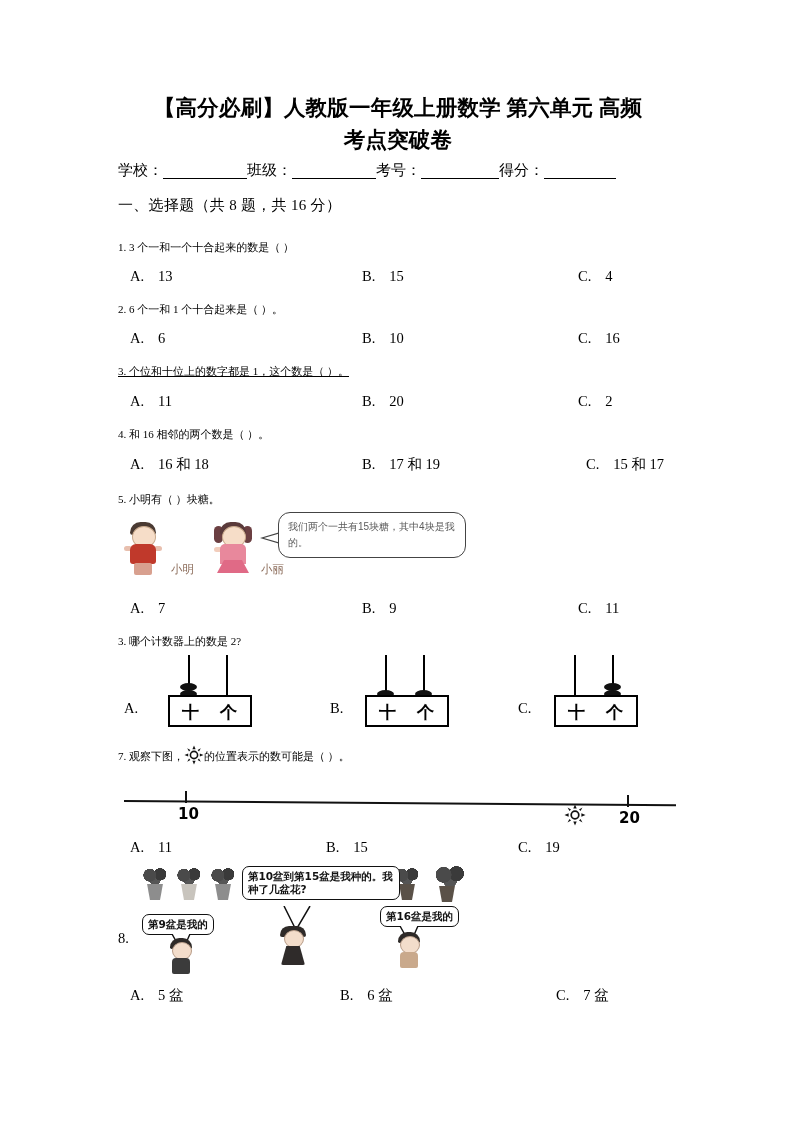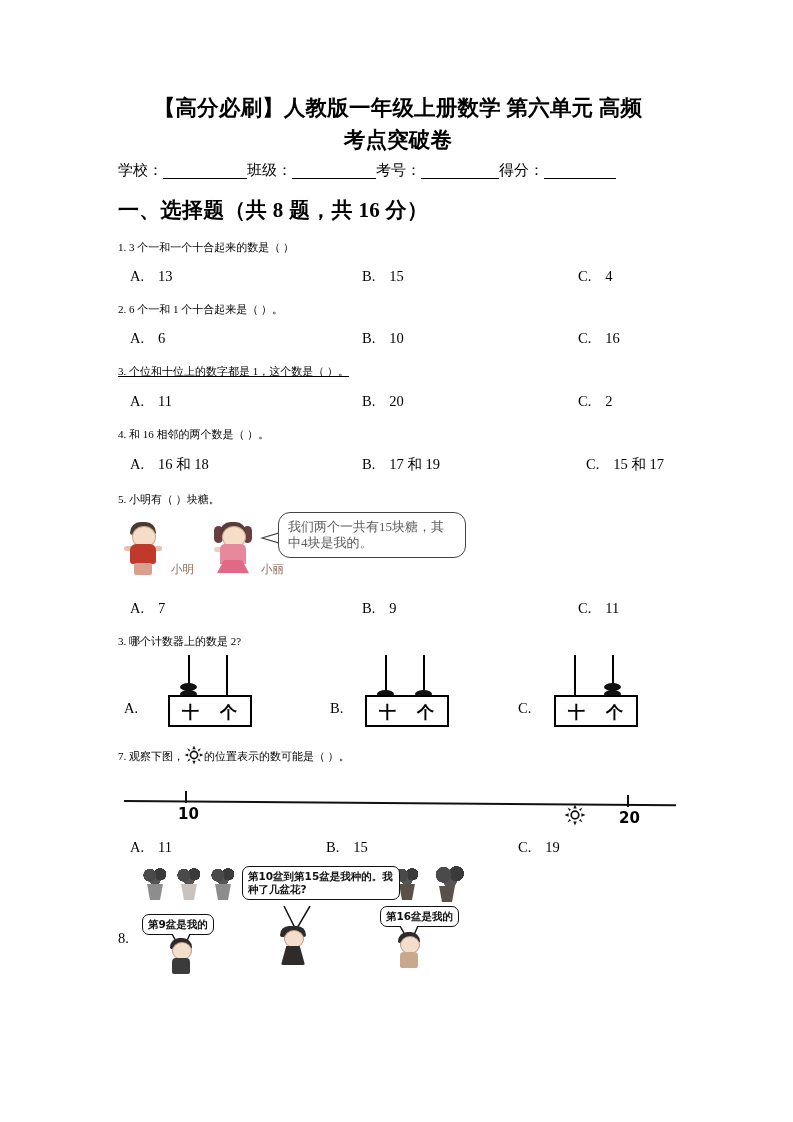--- a/index.html
+++ b/index.html
@@ -59,22 +59,22 @@
   .b1 { width: 84px; }
   .b2 { width: 84px; }
   .b3 { width: 78px; }
   .b4 { width: 72px; }
 
   
   .section-head {
     position: absolute;
     left: 118px;
     top: 196px;
-    font-size: 21px;
-    font-weight: bold;
+    font-size: 15px;
+    font-weight: normal;
     letter-spacing: 0.3px;
   }
 
   
   .q {
     position: absolute;
     left: 118px;
     font-size: 11px;
     line-height: 20px;
     white-space: nowrap;
@@ -179,25 +179,25 @@
     width: 9px; height: 5px; background: #f2cdbc; border-radius: 3px;
   }
 
   .bubble5 {
     position: absolute;
     left: 160px; top: 4px;
     width: 168px;
     padding: 6px 9px;
     border: 1.3px solid #444;
     border-radius: 12px;
-    font-size: 13px;
+    font-size: 10px;
     line-height: 16px;
     color: #5b5b5b;
     background: #fff;
-    font-family: Liberation Serif, serif;
+    font-family: Liberation Sans, sans-serif;
   }
   .bubble5-tail {
     position: absolute;
     left: 142px; top: 22px;
     width: 22px; height: 16px;
   }
 
   
   .counter {
     position: absolute;
@@ -606,14 +606,25 @@
       <div class="h8"></div>
       <div class="b8"></div>
     </div>
     <div class="kid8 tan8" style="left:256px; top:64px;">
       <div class="hr8"></div>
       <div class="h8"></div>
       <div class="b8"></div>
     </div>
   </div>
 
+  <div class="opts" style="top:985px;">
+    <div class="opt colA">
+      <span class="lbl">A.</span><span>5 盆</span>
+    </div>
+    <div class="opt" style="left:340px;">
+      <span class="lbl">B.</span><span>6 盆</span>
+    </div>
+    <div class="opt" style="left:556px;">
+      <span class="lbl">C.</span><span>7 盆</span>
+    </div>
+  </div>
 
 </div>
 
 </body></html>

